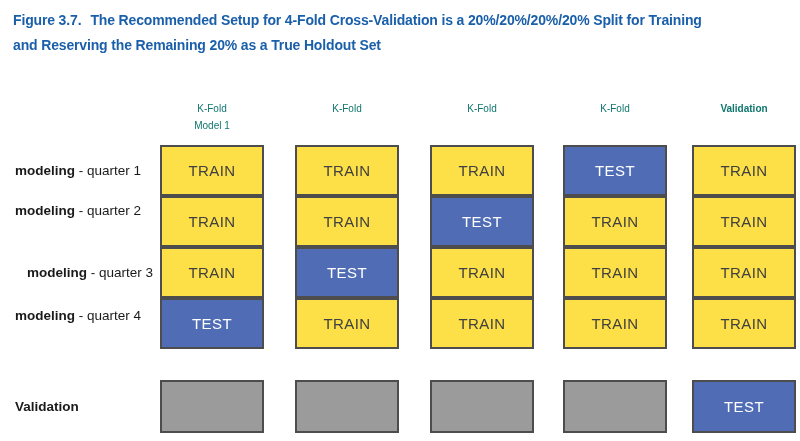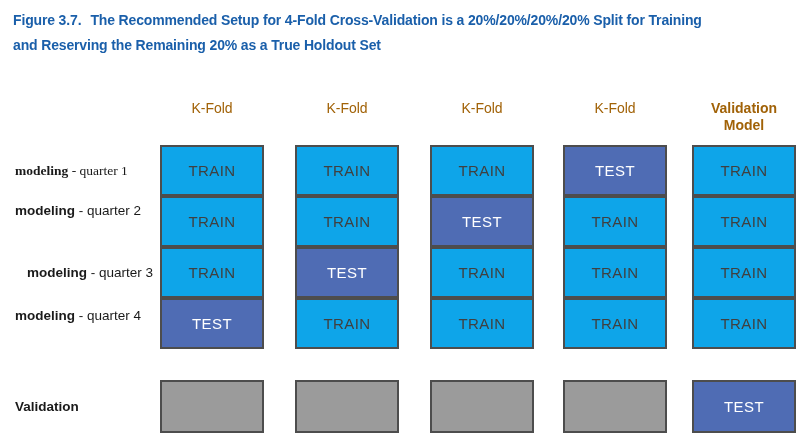--- a/index.html
+++ b/index.html
@@ -41,23 +41,23 @@
     width: 800px;
     height: 441px;
   }
 
   
   .col-header {
     position: absolute;
     top: 100px;
     width: 104px;
     text-align: center;
-    font-size: 14px;
+    font-size: 10px;
     line-height: 17px;
-    color: #a16207;
+    color: #0f766e;
   }
   .col-header .hdr-line2 { display: block; }
   .col-header.bold { font-weight: bold; }
 
   
   .row-label {
     position: absolute;
     left: 15px;
     width: 150px;
     text-align: left;
@@ -73,21 +73,21 @@
     width: 104px;
     box-sizing: border-box;
     border: 2px solid #4d4d4d;
     display: flex;
     align-items: center;
     justify-content: center;
     font-size: 15px;
     letter-spacing: 0.4px;
   }
   .cell.train {
-    background: #0ea5e9;
+    background: #fde047;
     color: #404040;
   }
   .cell.test {
     background: #4F6CB4;
     color: #ffffff;
   }
   .cell.empty {
     background: #9b9b9b;
     color: transparent;
   }
@@ -102,29 +102,29 @@
 </head>
 <body>
 
 <div id="figure-caption">
   <span class="caption-number">Figure 3.7.</span><span>The Recommended Setup for 4-Fold Cross-Validation is a 20%/20%/20%/20% Split for Training and Reserving the Remaining 20% as a True Holdout Set</span>
 </div>
 
 <div id="diagram">
 
   <div id="col-headers">
-      <div class="col-header" style="left: 160px;"><span>K-Fold</span></div>
+      <div class="col-header" style="left: 160px;"><span>K-Fold</span><span class="hdr-line2">Model 1</span></div>
       <div class="col-header" style="left: 295px;"><span>K-Fold</span></div>
       <div class="col-header" style="left: 430px;"><span>K-Fold</span></div>
       <div class="col-header" style="left: 563px;"><span>K-Fold</span></div>
-      <div class="col-header bold" style="left: 692px;"><span>Validation</span><span class="hdr-line2">Model</span></div>
+      <div class="col-header bold" style="left: 692px;"><span>Validation</span></div>
     </div>
 
   <div id="row-labels">
-      <div class="row-label" style="top: 162.5px; font-family: Liberation Serif, serif;"><span class="rl-strong">modeling</span><span> - quarter 1</span></div>
+      <div class="row-label" style="top: 162.5px;"><span class="rl-strong">modeling</span><span> - quarter 1</span></div>
       <div class="row-label" style="top: 203px;"><span class="rl-strong">modeling</span><span> - quarter 2</span></div>
       <div class="row-label" style="top: 264.5px; text-align: center;"><span class="rl-strong">modeling</span><span> - quarter 3</span></div>
       <div class="row-label" style="top: 308px;"><span class="rl-strong">modeling</span><span> - quarter 4</span></div>
       <div class="row-label" style="top: 398.5px;"><span class="rl-strong">Validation</span><span></span></div>
     </div>
 
   <div id="fold-grid">
       <div class="cell fold train" style="left: 160px; top: 145px;">TRAIN</div>
       <div class="cell fold train" style="left: 295px; top: 145px;">TRAIN</div>
       <div class="cell fold train" style="left: 430px; top: 145px;">TRAIN</div>

